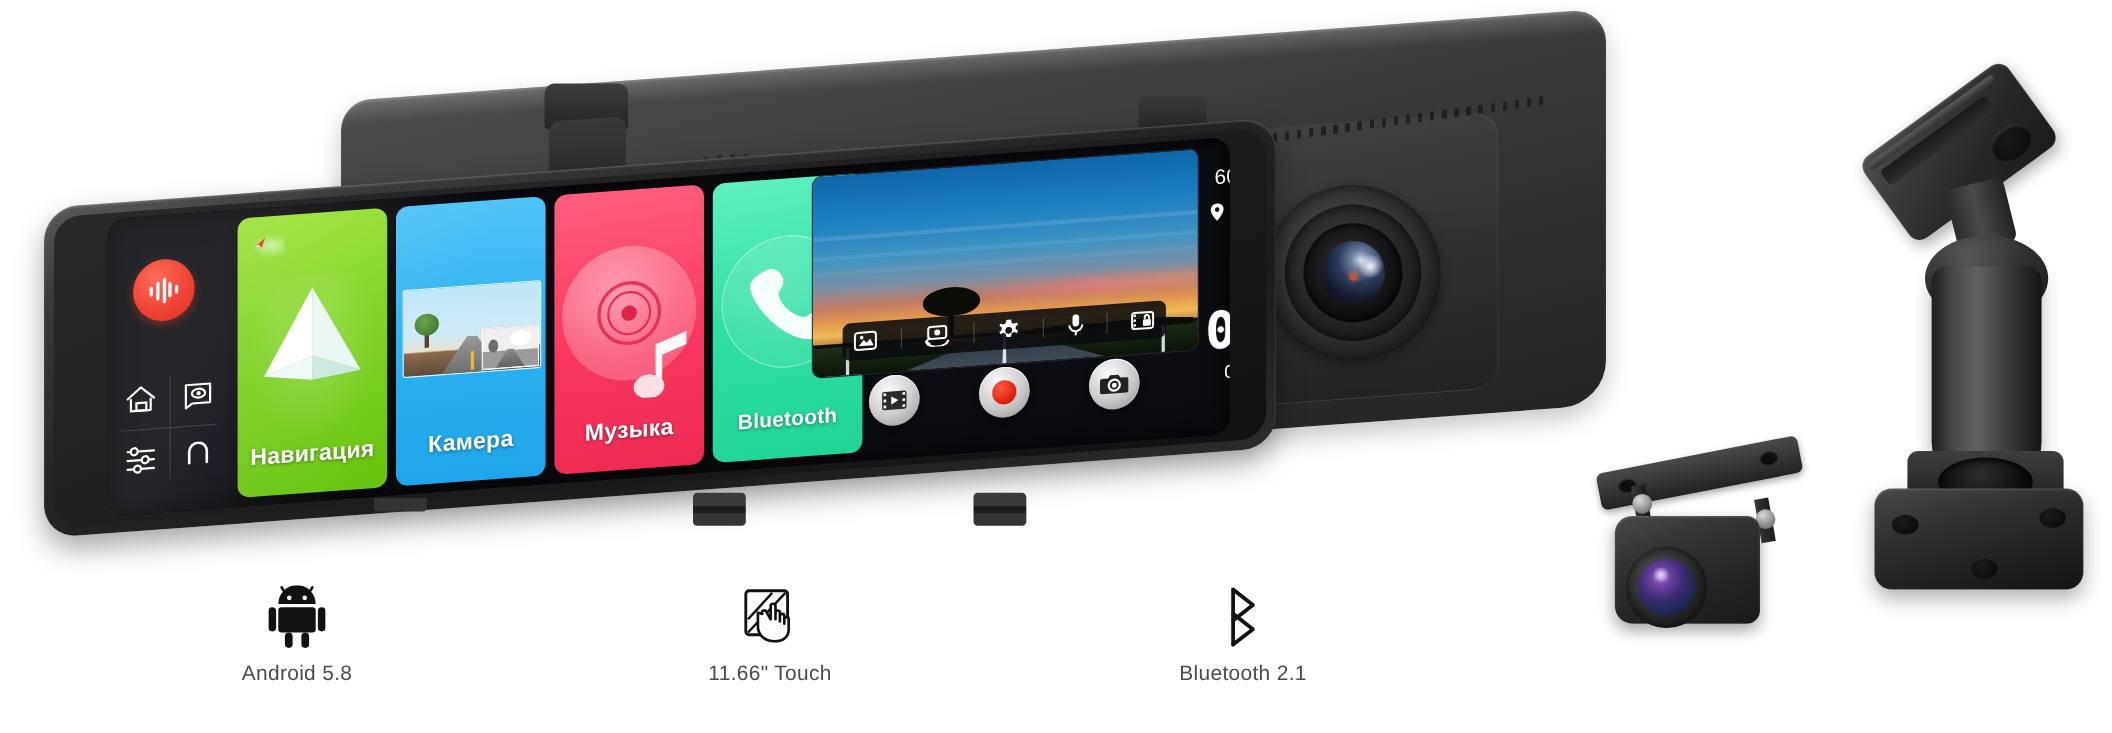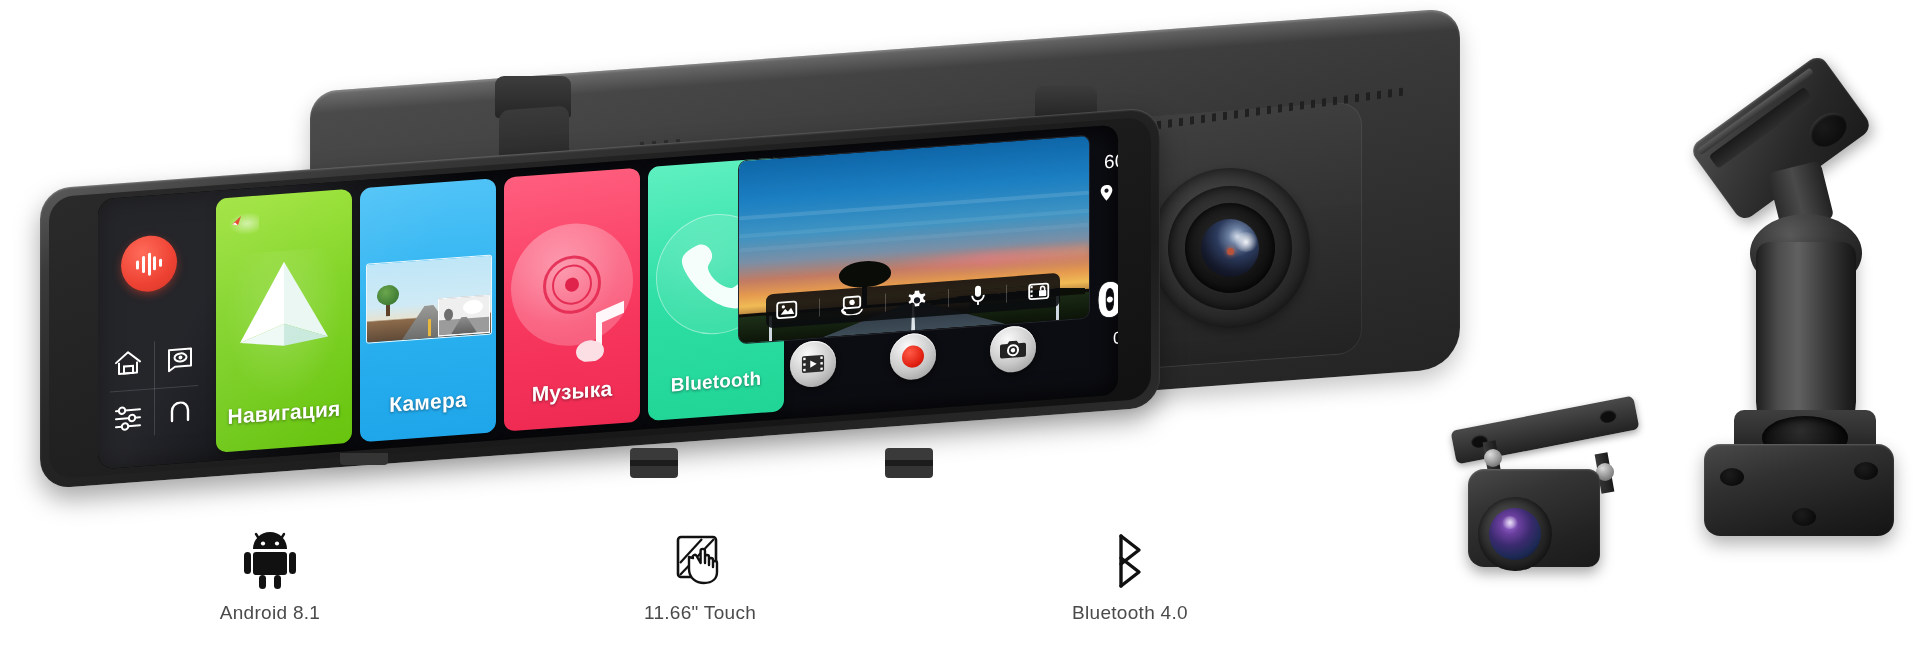--- a/index.html
+++ b/index.html
@@ -528,21 +528,21 @@
           <path d="M9 17 a17 17 0 0 1 34 0 Z" fill="#111"></path>
           <circle cx="19" cy="11.5" r="2.1" fill="#fff"></circle>
           <circle cx="33" cy="11.5" r="2.1" fill="#fff"></circle>
           <rect x="9" y="20" width="34" height="23" rx="3" fill="#111"></rect>
           <rect x="0" y="20" width="7" height="22" rx="3.5" fill="#111"></rect>
           <rect x="45" y="20" width="7" height="22" rx="3.5" fill="#111"></rect>
           <rect x="15" y="43" width="7" height="14" rx="3.5" fill="#111"></rect>
           <rect x="30" y="43" width="7" height="14" rx="3.5" fill="#111"></rect>
         </svg>
       </div>
-      <div class="lb">Android 8.1</div>
+      <div class="lb">Android 5.8</div>
     </div>
 
     <div class="feat">
       <div class="ic">
         <svg width="56" height="56" viewBox="0 0 56 56">
           <rect x="6" y="4" width="38" height="40" rx="3" fill="none" stroke="#111" stroke-width="2.6"></rect>
           <line x1="8" y1="42" x2="42" y2="6" stroke="#111" stroke-width="2.2"></line>
           <line x1="8" y1="30" x2="30" y2="6" stroke="#111" stroke-width="2.2"></line>
           <path d="M17 24 v12 c0 9 7 14 15 14 c9 0 13 -5 13 -11 v-9 c0 -2.6 -4 -2.6 -4 0 v4 v-7 c0 -2.6 -4 -2.6 -4 0 v5 v-8 c0 -2.6 -4 -2.6 -4 0 v6 v-12 c0 -2.8 -4.4 -2.8 -4.4 0 v12 l-4 -7 c-1.4 -2.4 -5 -0.4 -3.6 2.1 Z" fill="#fff" stroke="#111" stroke-width="2.4" stroke-linejoin="round"></path>
         </svg>
@@ -550,21 +550,21 @@
       <div class="lb">11.66" Touch</div>
     </div>
 
     <div class="feat">
       <div class="ic">
         <svg width="40" height="58" viewBox="0 0 40 58">
           <path d="M11 4 L29 18 L11 32 M11 54 L29 40 L11 26" fill="none" stroke="#111" stroke-width="3.4" stroke-linecap="round" stroke-linejoin="round"></path>
           <line x1="11" y1="4" x2="11" y2="54" stroke="#111" stroke-width="3.4" stroke-linecap="round"></line>
         </svg>
       </div>
-      <div class="lb">Bluetooth 4.0</div>
+      <div class="lb">Bluetooth 2.1</div>
     </div>
   </div>
 
   <div id="rear-camera">
     <div class="rc-bracket">
       <div class="h" style="left:18px"></div>
       <div class="h" style="right:20px"></div>
     </div>
     <div class="rc-arm" style="left:56px;top:36px;transform:rotate(-10deg)"></div>
     <div class="rc-arm" style="left:168px;top:48px;transform:rotate(-10deg)"></div>

